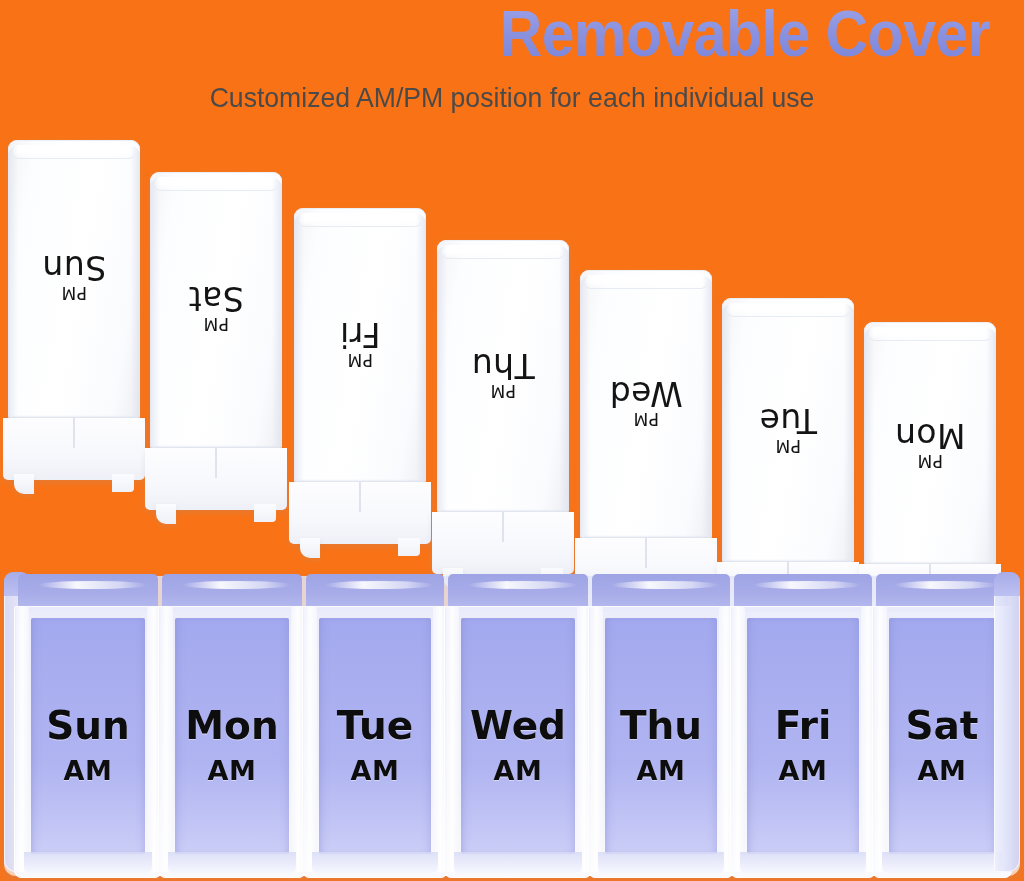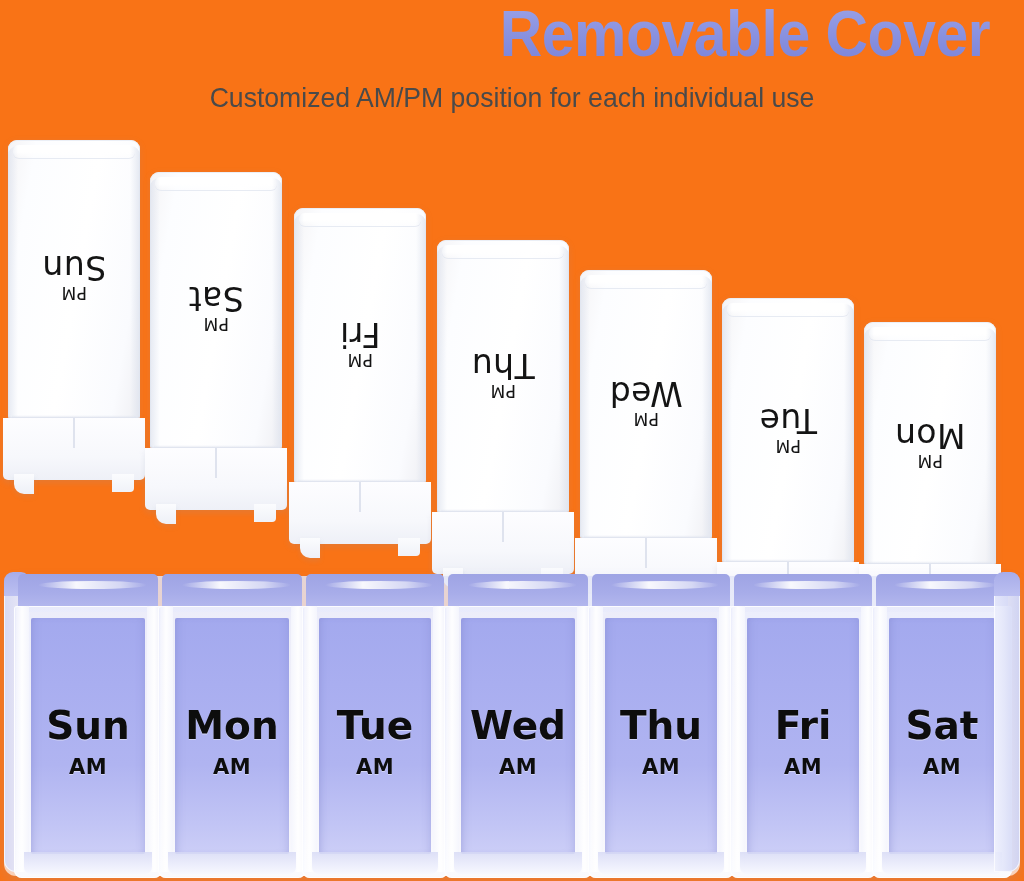--- a/index.html
+++ b/index.html
@@ -300,21 +300,21 @@
   .cell .clabel .day {
     display: block;
     font-size: 39px;
     font-weight: 700;
     letter-spacing: 0px;
     font-family: "DejaVu Sans", "Liberation Sans", sans-serif;
   }
   .cell .clabel .mer {
     display: block;
     margin-top: 12px;
-    font-size: 21px;
+    font-size: 27px;
     font-weight: 700;
     letter-spacing: 0.5px;
     font-family: "DejaVu Sans", "Liberation Sans", sans-serif;
   }
 
   
   #tray .cap {
     position: absolute;
     top: 14px;
     bottom: 6px;

